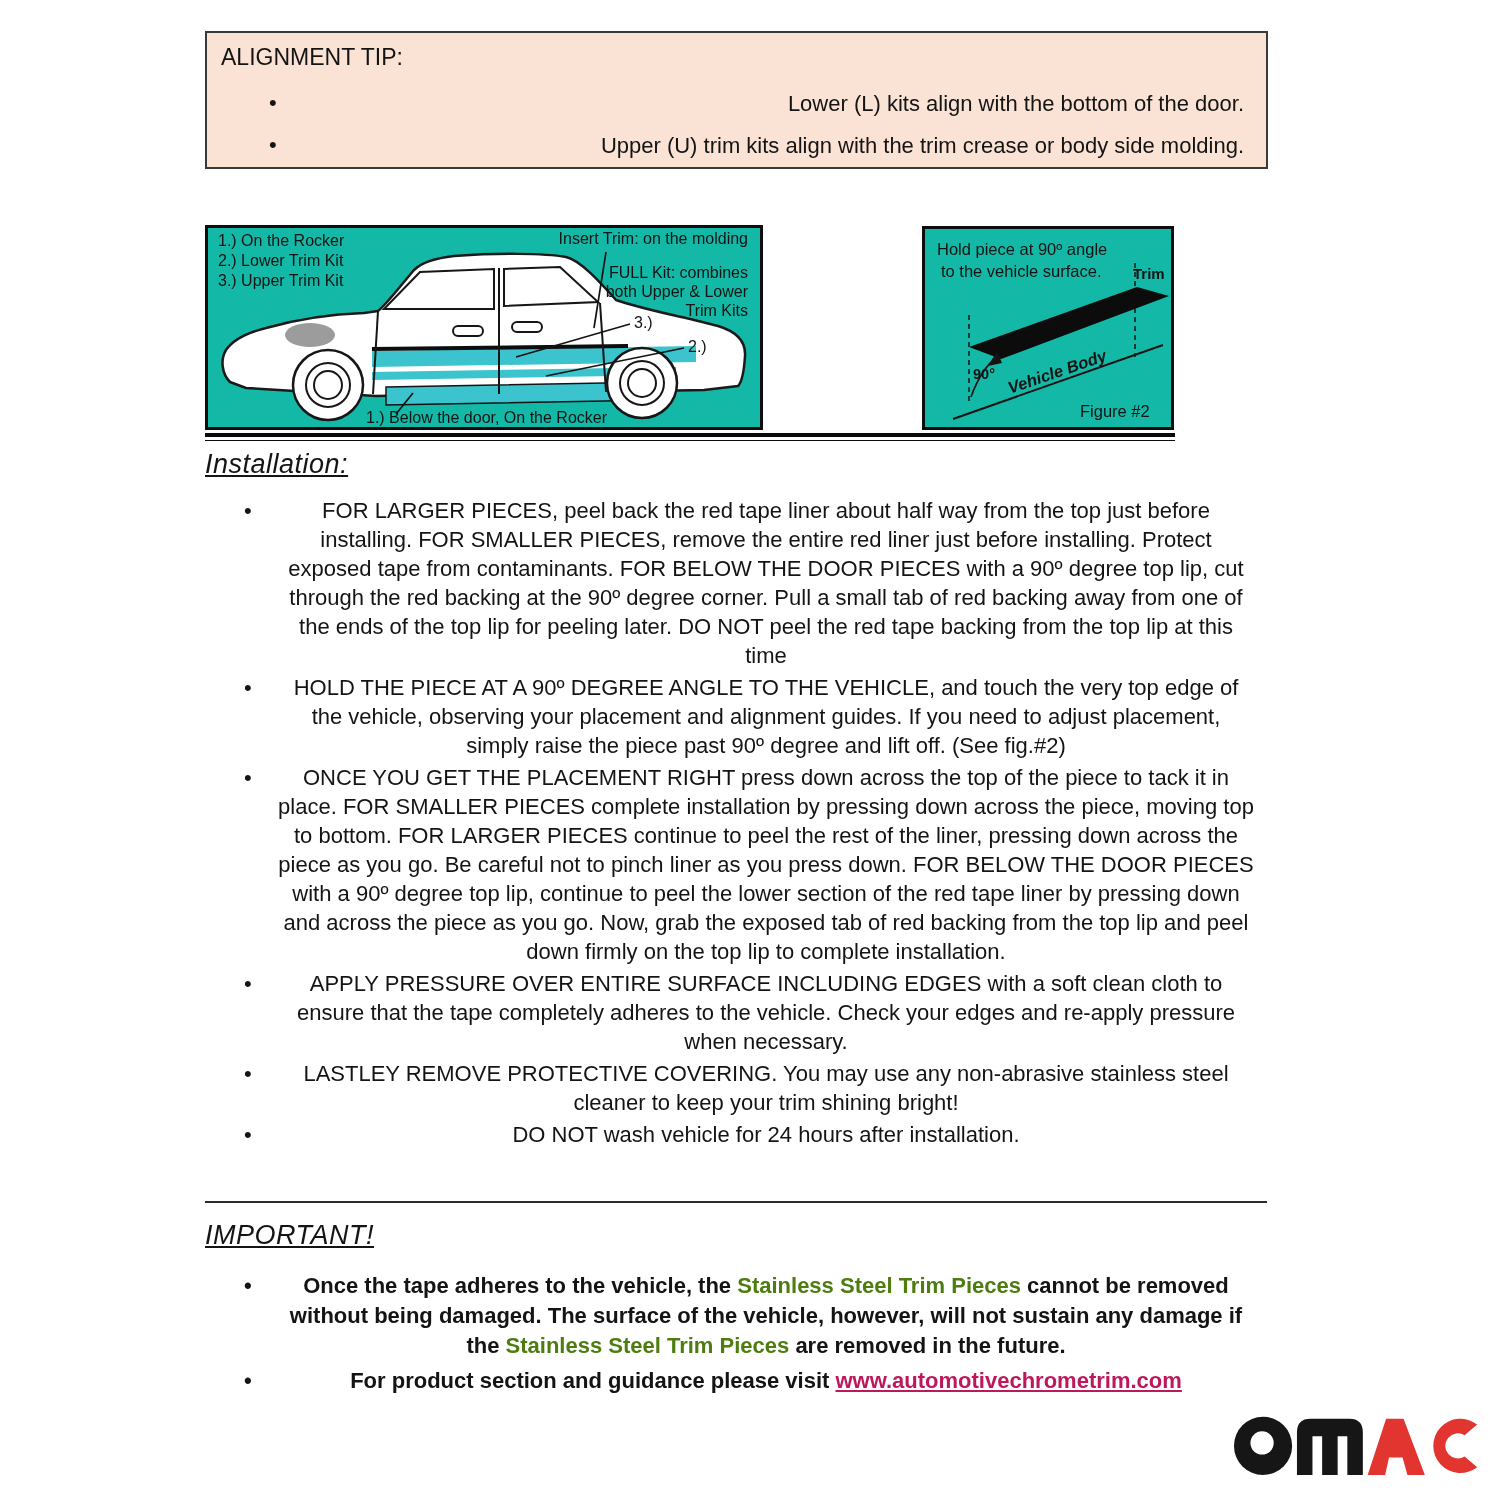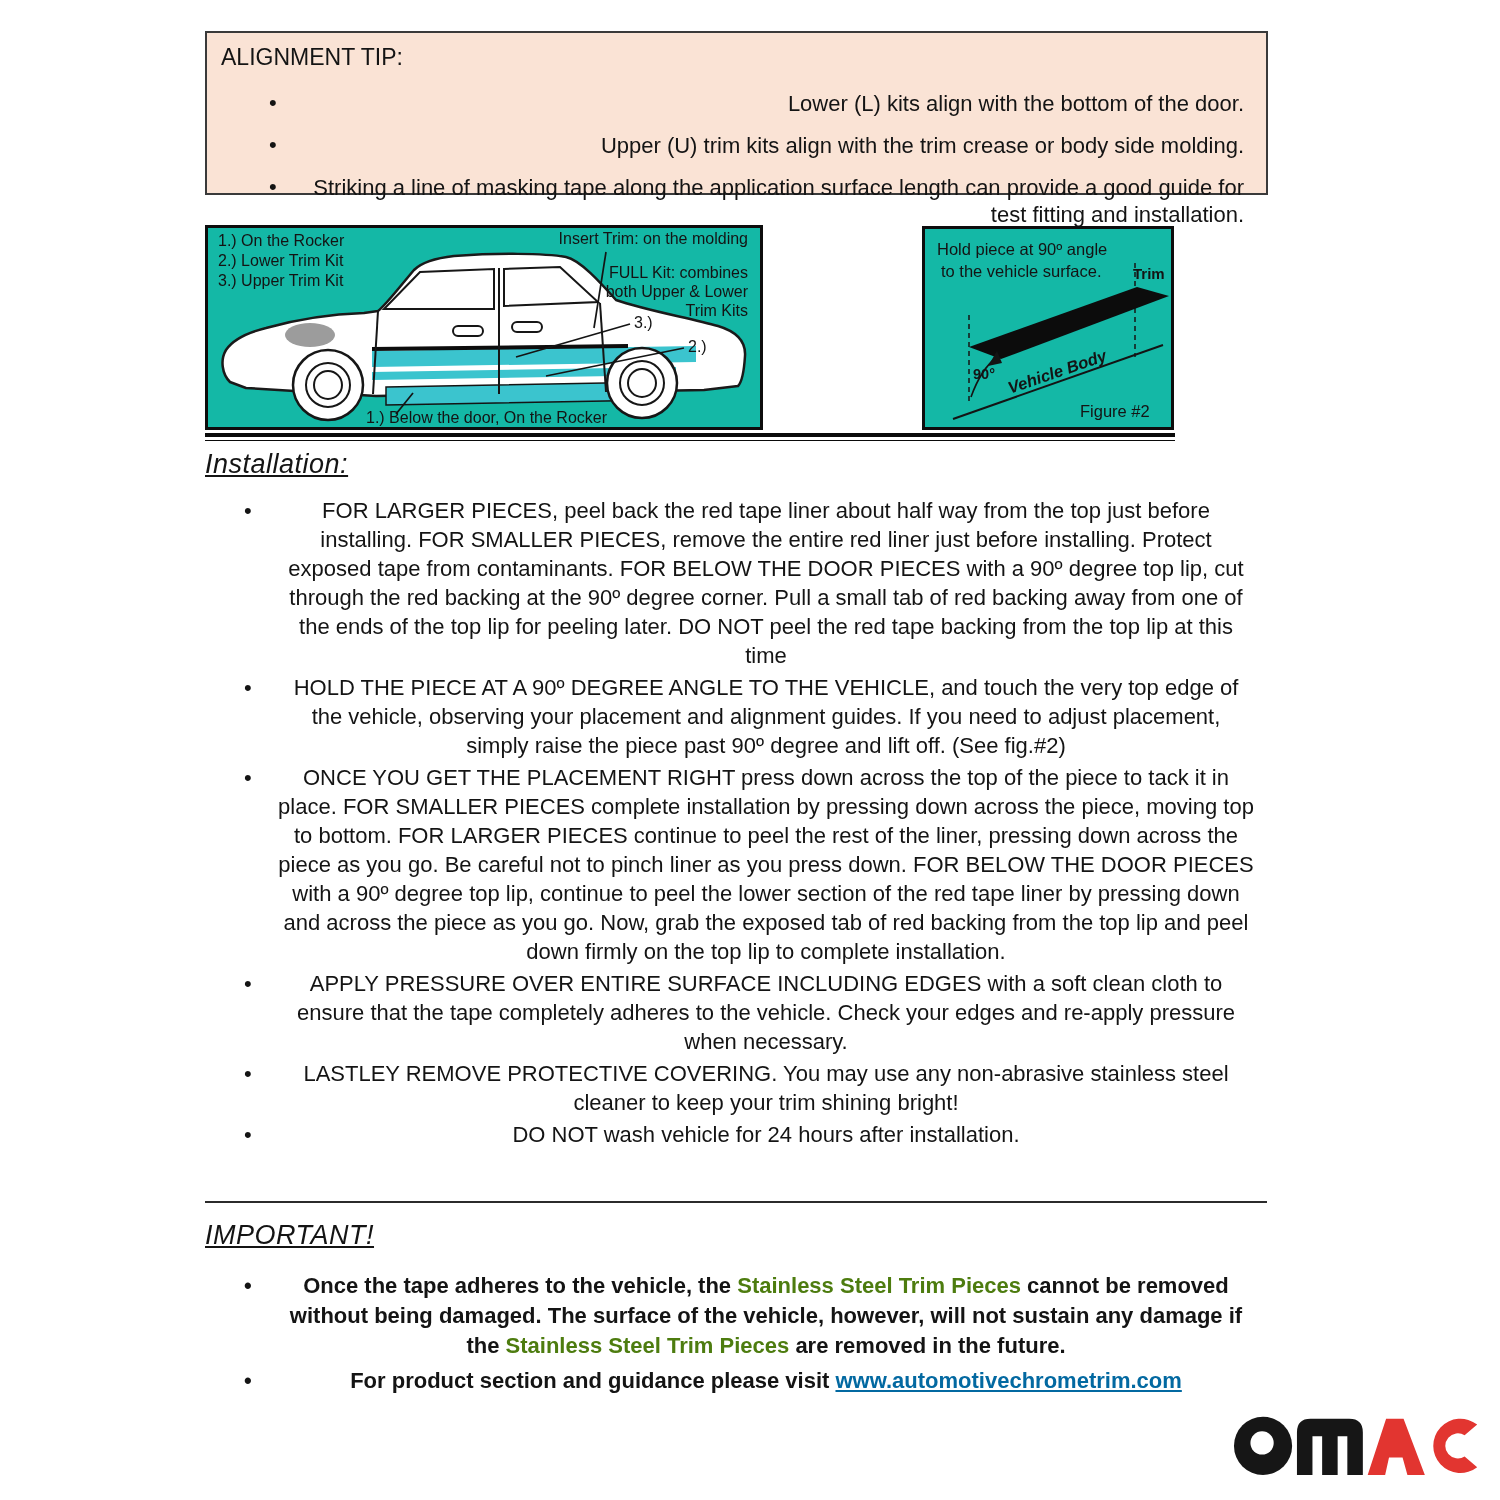--- a/index.html
+++ b/index.html
@@ -3,21 +3,21 @@
 <meta charset="utf-8">
 <style>
   html,body { margin:0; padding:0; background:#ffffff; }
   .page {
     position:relative; width:1500px; height:1500px; background:#ffffff;
     font-family:"Liberation Sans", sans-serif; color:#141414; overflow:hidden;
   }
 
   
   .tip-box {
-    position:absolute; left:205px; top:31px; width:1063px; height:164px;
+    position:absolute; left:205px; top:31px; width:1063px; height:138px;
     background:#fae3d5; border:2px solid #3a3a3a; box-sizing:border-box;
     padding:11px 18px 0 14px;
   }
   .tip-title { font-size:23px; }
   .tip-list { list-style:none; margin:19px 0 0 0; padding:0 4px 0 48px;text-align:right; }
   .tip-list li {
     position:relative; padding-left:37px; font-size:22px; line-height:27px;
     margin-bottom:15px;
   }
   .tip-list li::before { content:"\2022"; position:absolute; left:0; top:-1px; }
@@ -45,36 +45,35 @@
   .bullets li { position:relative; padding-left:36px; font-size:22px; line-height:29px; margin-bottom:3px; }
   .bullets li::before { content:"\2022"; position:absolute; left:2px; top:0; }
   #install-list { left:242px; top:496px; width:1012px; }
 
   .sep-rule { position:absolute; left:205px; top:1201px; width:1062px; height:0; border-top:2px solid #2b2b2b; }
 
   #important-list { left:242px; top:1271px; width:1012px; font-weight:bold; }
   #important-list li { line-height:30px; margin-bottom:5px; }
 
   .red  { color:#4d7c0f; }
-  .link { color:#0369a1; text-decoration:underline; font-weight:bold; }
+  .link { color:#be185d; text-decoration:underline; font-weight:bold; }
 
   #logo { position:absolute; left:1233px; top:1406px; width:250px; height:72px; }
   #logo svg { display:block; width:100%; height:100%; }
 </style>
 </head>
 <body>
 
 <div class="page">
 
   <div class="tip-box">
     <div class="tip-title">ALIGNMENT TIP:</div>
     <ul class="tip-list">
         <li>Lower (L) kits align with the bottom of the door.</li>
         <li>Upper (U) trim kits align with the trim crease or body side molding.</li>
-        <li>Striking a line of masking tape along the application surface length can provide a good guide for test fitting and installation.</li>
       </ul>
   </div>
 
   <div class="fig-box" id="car-box">
     <svg viewBox="0 0 552 199">
 
       <path d="M 22,154 C 14,146 12,132 18,122 C 26,110 42,104 58,100 C 90,91 126,86 156,85 L 170,83
            C 178,77 194,56 206,42 C 214,34 228,30 246,28 C 288,25 336,25 358,29
            C 372,32 392,54 408,72 C 436,82 482,90 510,98 C 530,104 538,114 537,128
            C 536,144 534,154 530,158 L 496,162 L 168,168 L 38,160 Z" fill="#ffffff" stroke="#1a1a1a" stroke-width="2.5" stroke-linejoin="round"></path>

